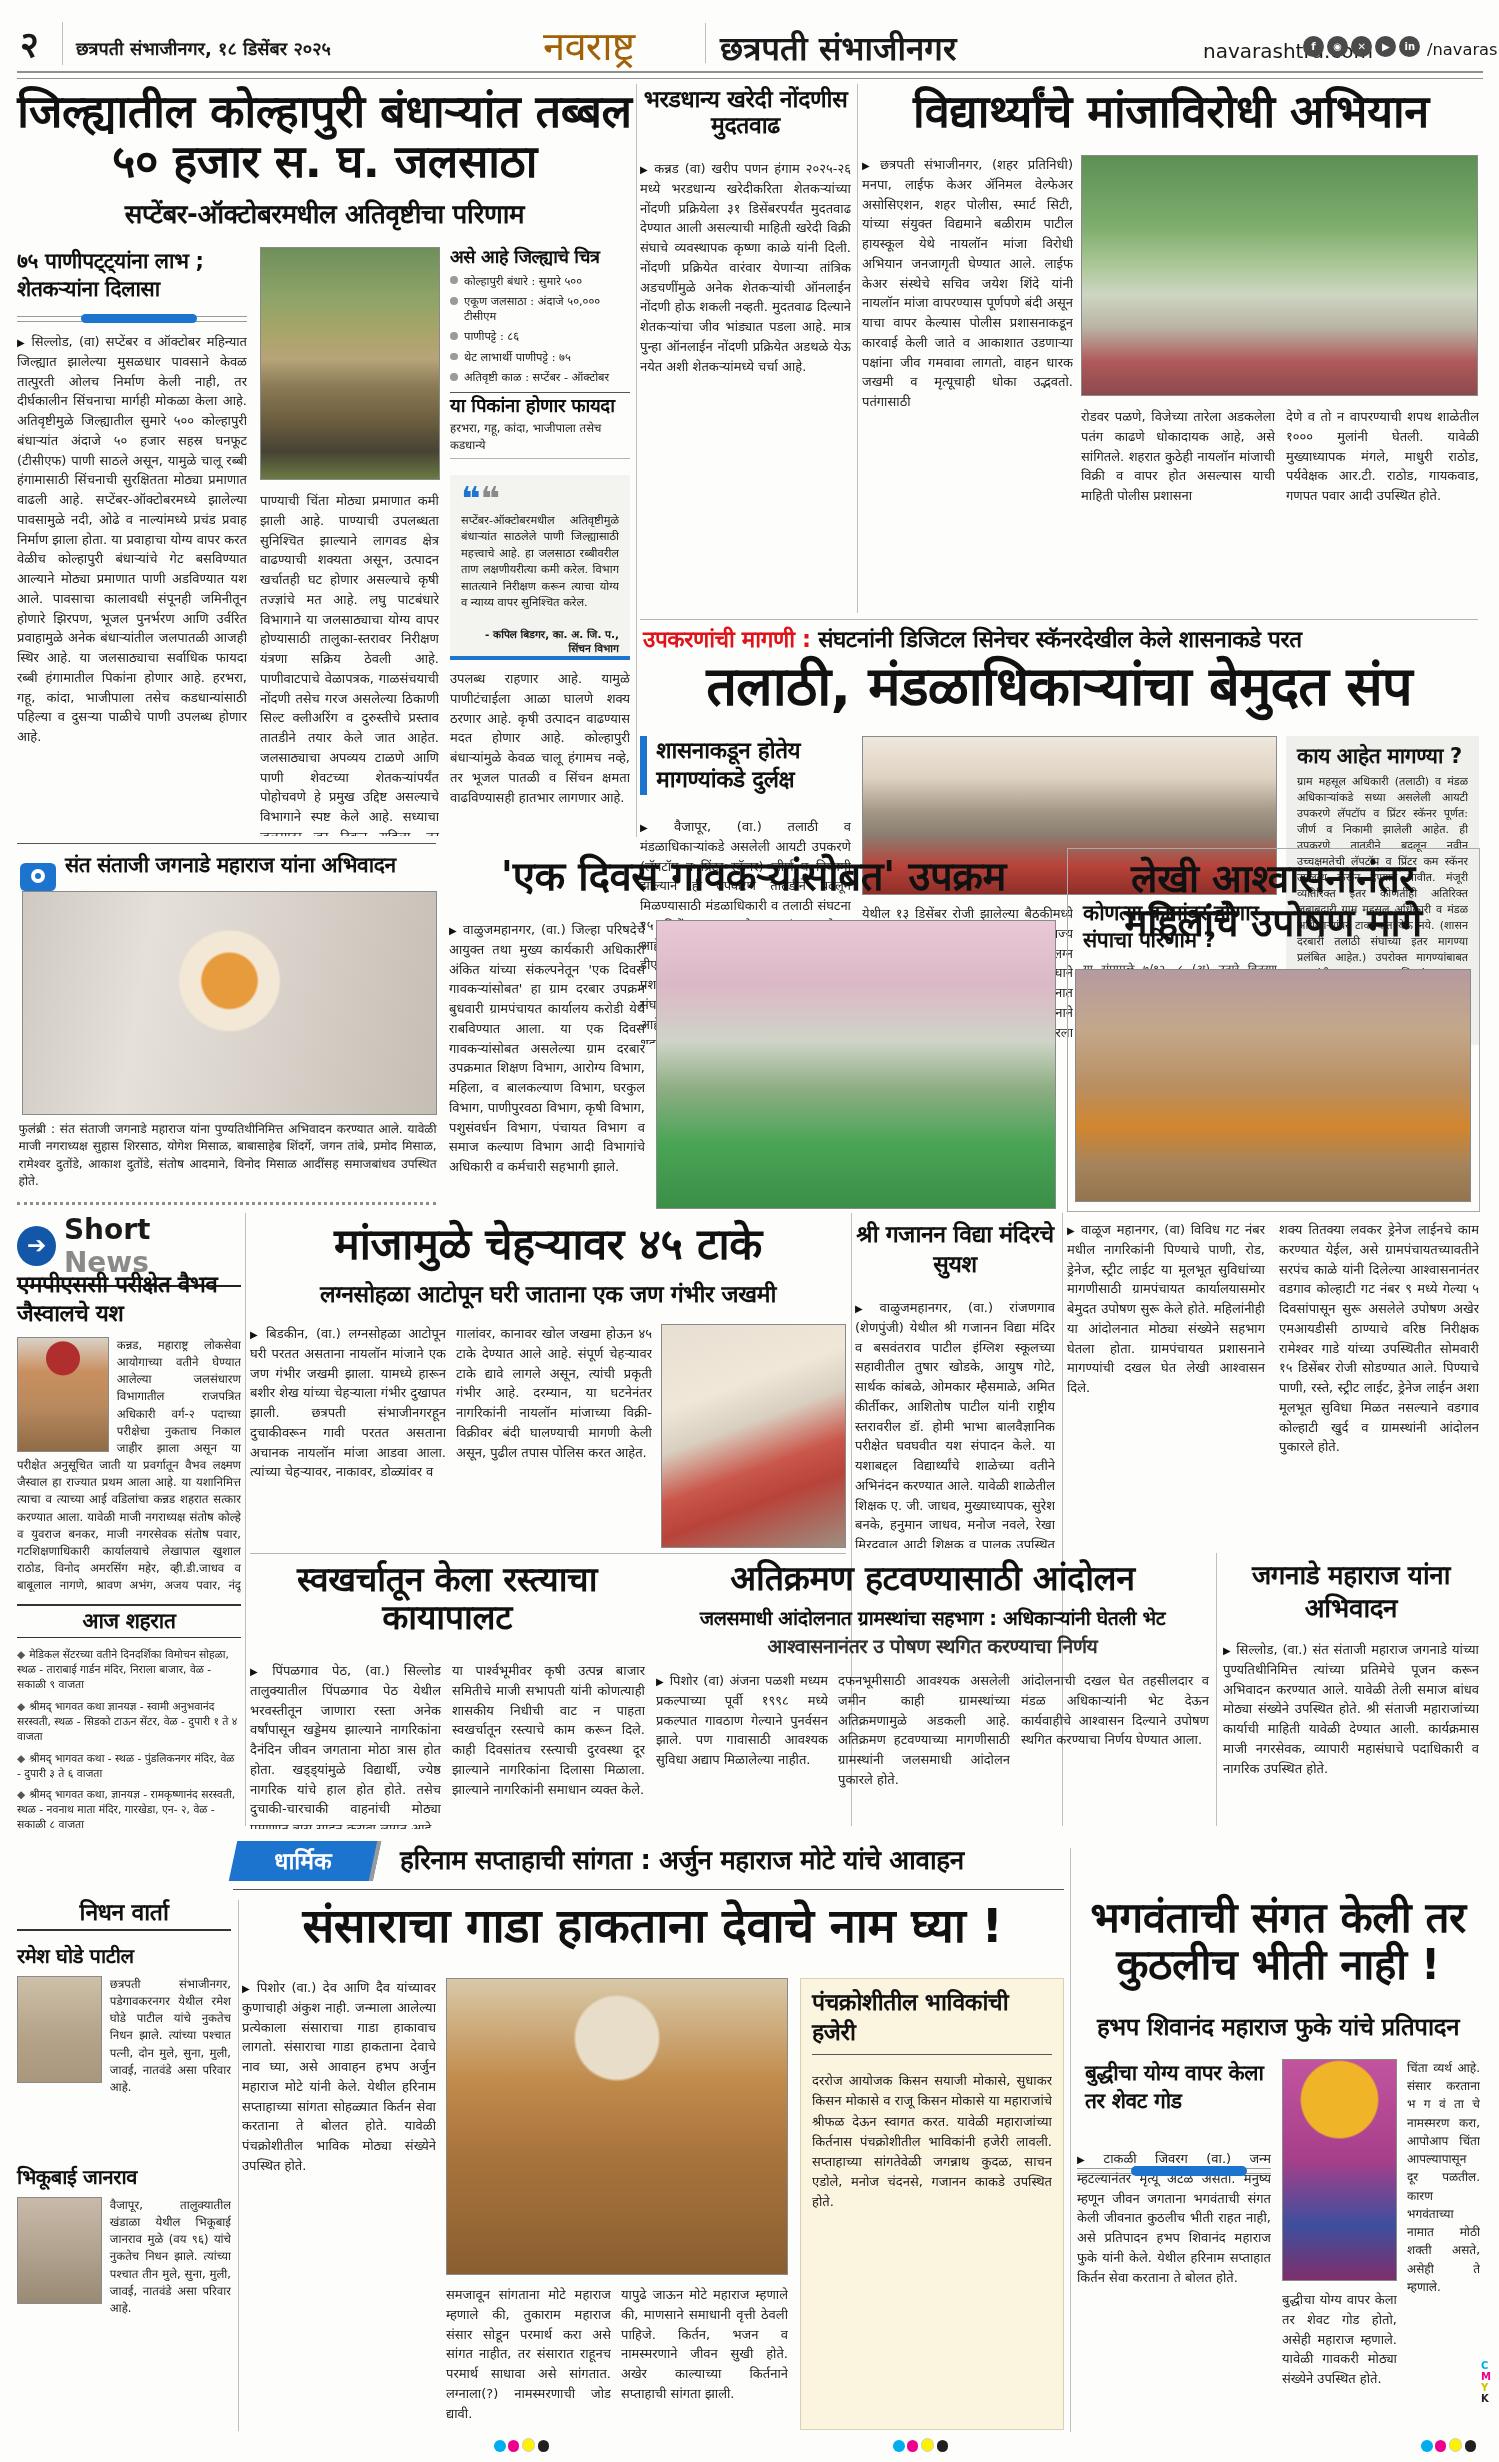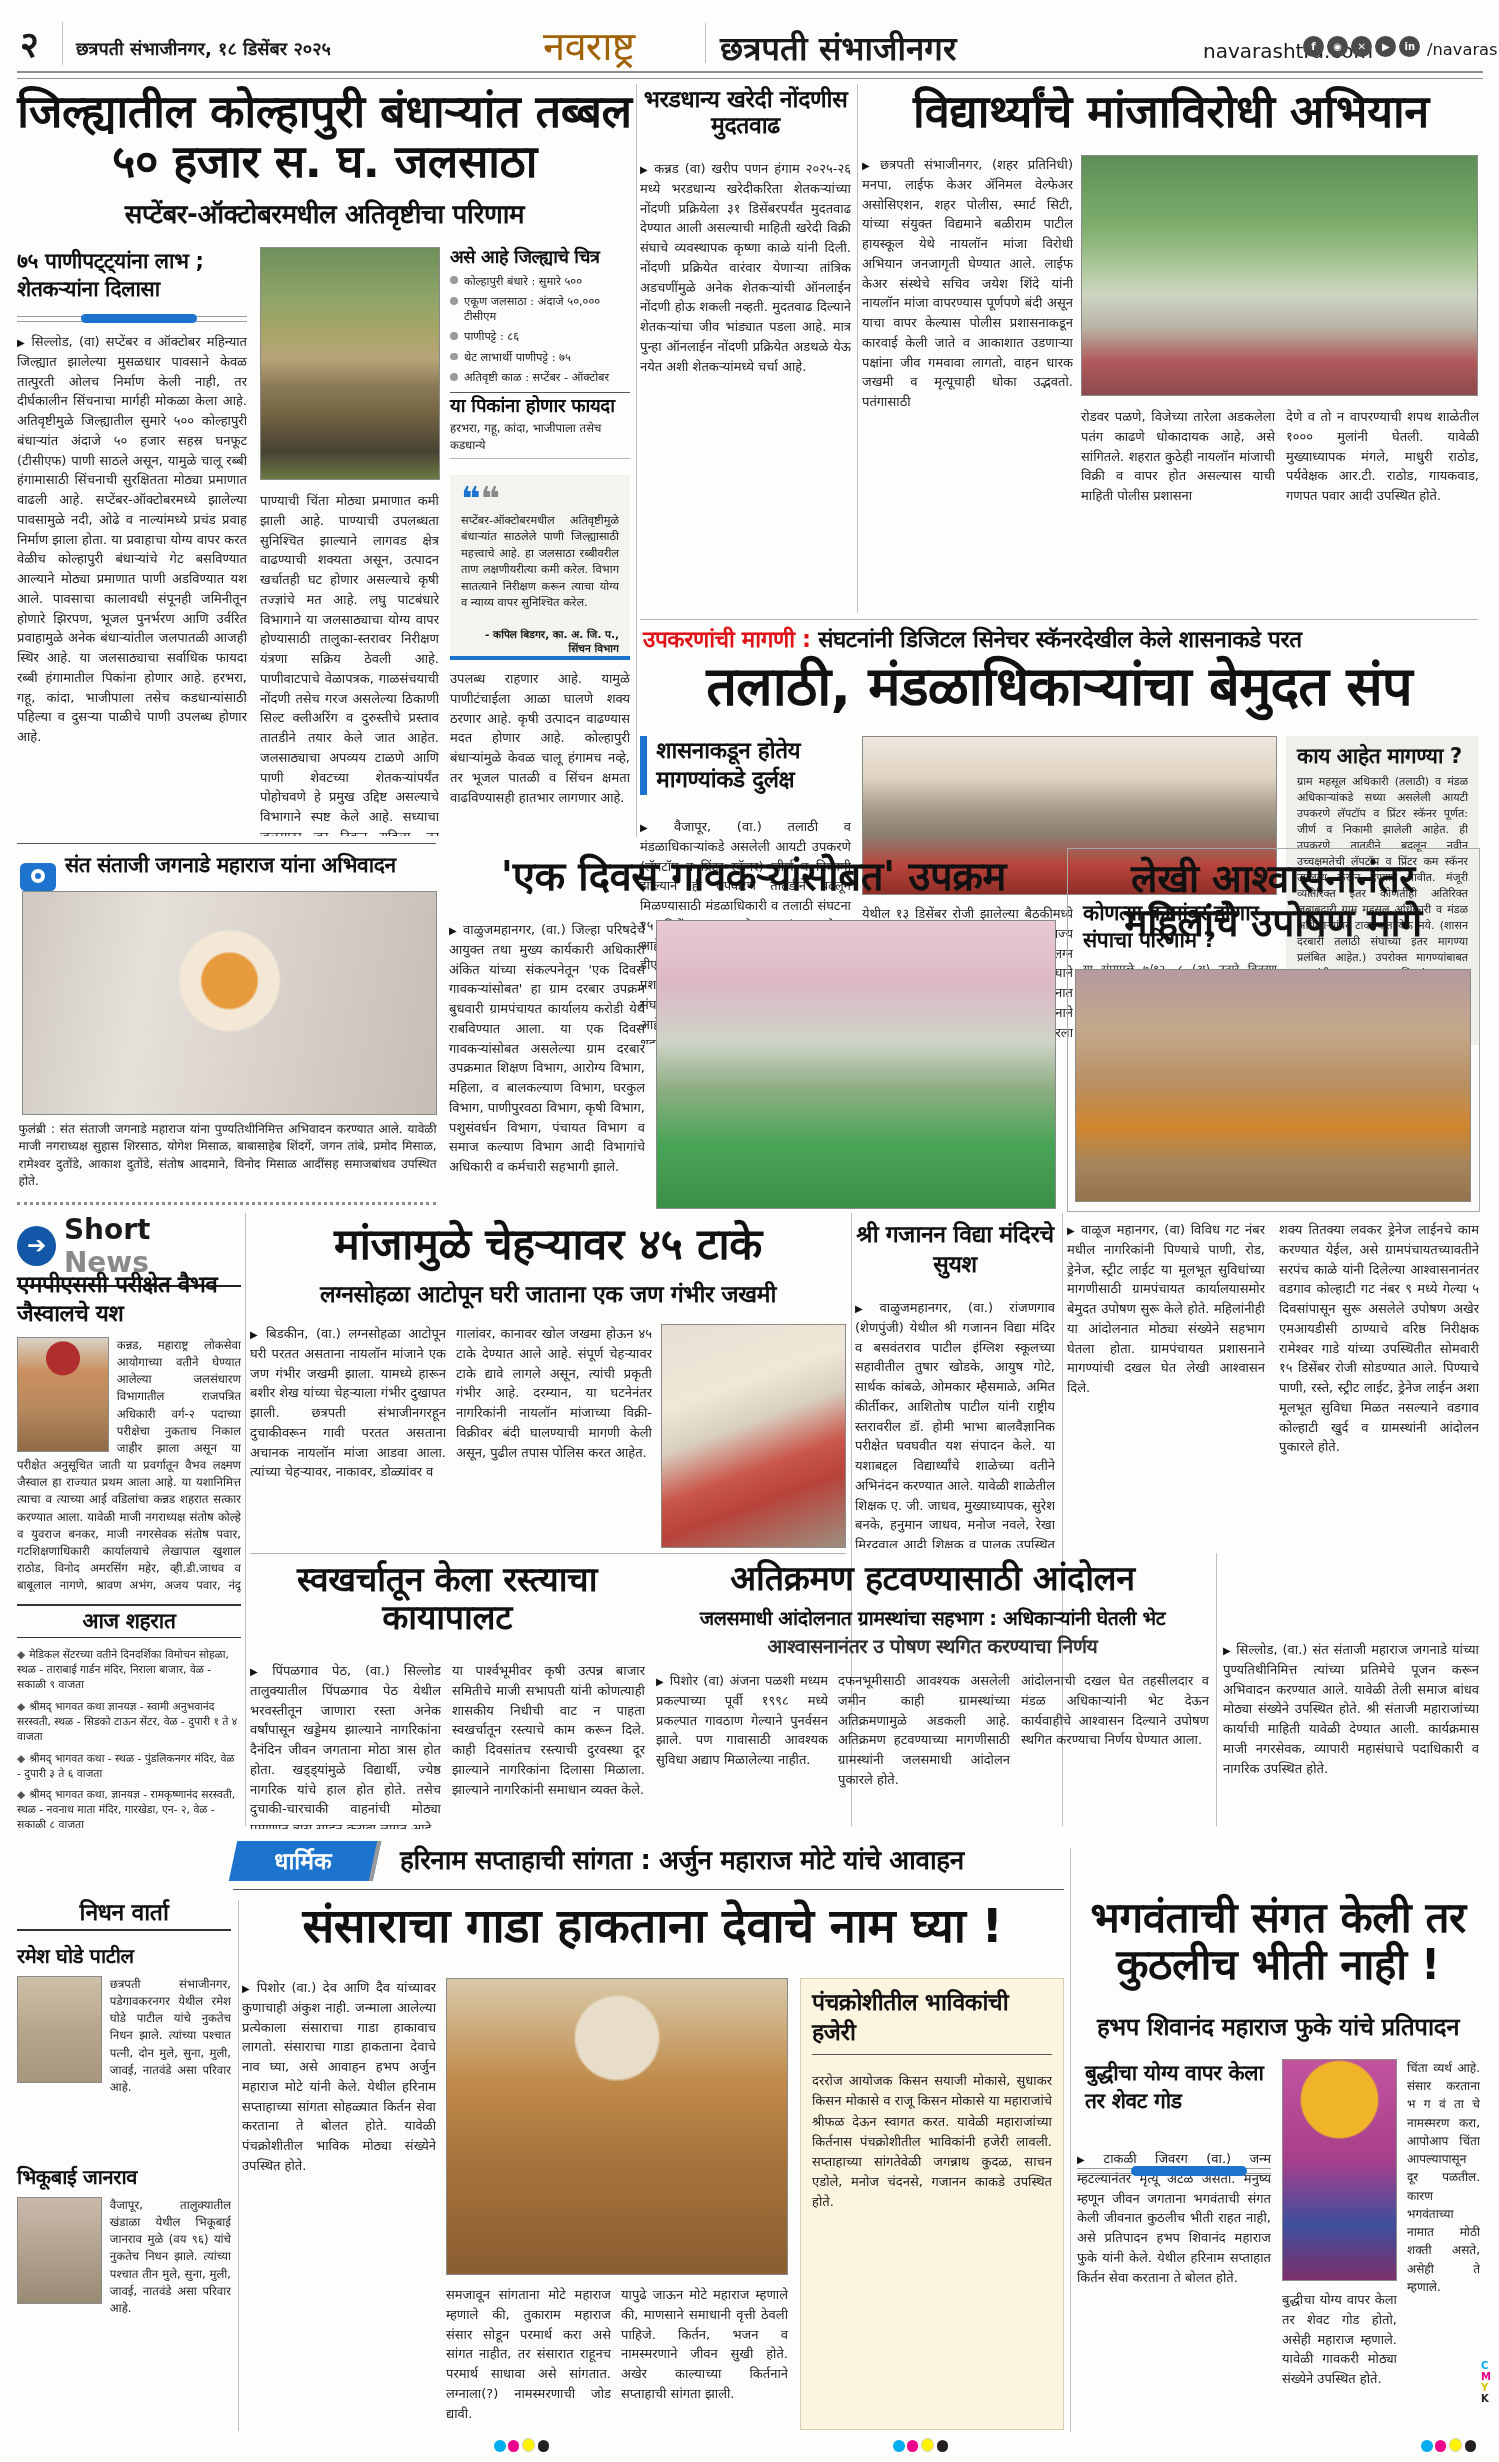--- a/index.html
+++ b/index.html
@@ -234,20 +234,21 @@
   <div class="abs hl center" style="left:656px;top:1559px;width:553px;font-size:34px;">अतिक्रमण हटवण्यासाठी आंदोलन</div>
   <div class="abs hl center" style="left:656px;top:1608px;width:553px;font-size:19.4px;">जलसमाधी आंदोलनात ग्रामस्थांचा सहभाग : अधिकाऱ्यांनी घेतली भेट</div>
   <div class="abs hl center" style="left:656px;top:1636px;width:553px;font-size:19.4px;color:#333;">आश्वासनानंतर उ पोषण स्थगित करण्याचा निर्णय</div>
   <div class="abs body-txt" style="left:656px;top:1671px;width:172px;height:158px;">
     <span class="arrow">▶</span><span>पिशोर (वा) अंजना पळशी मध्यम प्रकल्पाच्या पूर्वी १९९८ मध्ये प्रकल्पात गावठाण गेल्याने पुनर्वसन झाले. पण गावासाठी आवश्यक सुविधा अद्याप मिळालेल्या नाहीत.</span>
   </div>
   <div class="abs body-txt" style="left:838px;top:1671px;width:172px;height:158px;">दफनभूमीसाठी आवश्यक असलेली जमीन काही ग्रामस्थांच्या अतिक्रमणामुळे अडकली आहे. अतिक्रमण हटवण्याच्या मागणीसाठी ग्रामस्थांनी जलसमाधी आंदोलन पुकारले होते.</div>
   <div class="abs body-txt" style="left:1021px;top:1671px;width:188px;height:158px;">आंदोलनाची दखल घेत तहसीलदार व मंडळ अधिकाऱ्यांनी भेट देऊन कार्यवाहीचे आश्वासन दिल्याने उपोषण स्थगित करण्याचा निर्णय घेण्यात आला.</div>
 
   <div class="abs vline" style="left:1216px;top:1553px;height:273px;"></div>
+  <div class="abs hl center" style="left:1223px;top:1559px;width:256px;font-size:26px;line-height:1.25;">जगनाडे महाराज यांना अभिवादन</div>
   <div class="abs body-txt" style="left:1223px;top:1640px;width:256px;height:189px;">
     <span class="arrow">▶</span><span>सिल्लोड, (वा.) संत संताजी महाराज जगनाडे यांच्या पुण्यतिथीनिमित्त त्यांच्या प्रतिमेचे पूजन करून अभिवादन करण्यात आले. यावेळी तेली समाज बांधव मोठ्या संख्येने उपस्थित होते. श्री संताजी महाराजांच्या कार्याची माहिती यावेळी देण्यात आली. कार्यक्रमास माजी नगरसेवक, व्यापारी महासंघाचे पदाधिकारी व नागरिक उपस्थित होते.</span>
   </div>
 
   <div class="abs tag-dharmik" style="left:233px;top:1841px;width:140px;height:40px;">
       <span>धार्मिक</span>
     </div>
   <div class="abs hl" style="left:400px;top:1846px;width:664px;font-size:26px;">हरिनाम सप्ताहाची सांगता : अर्जुन महाराज मोटे यांचे आवाहन</div>
   <div class="abs rule-dark" style="left:233px;top:1889px;width:831px;"></div>
 

